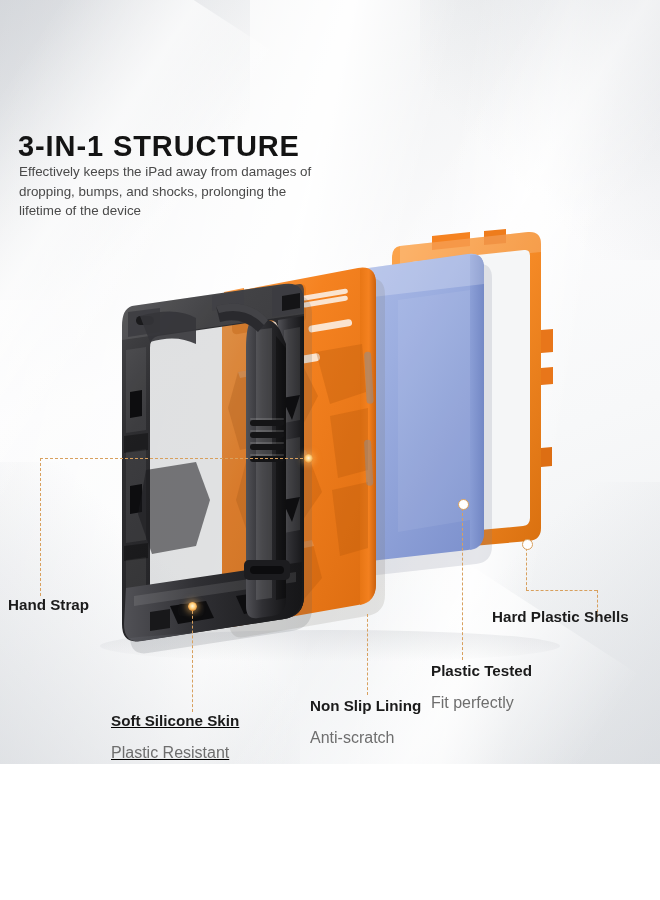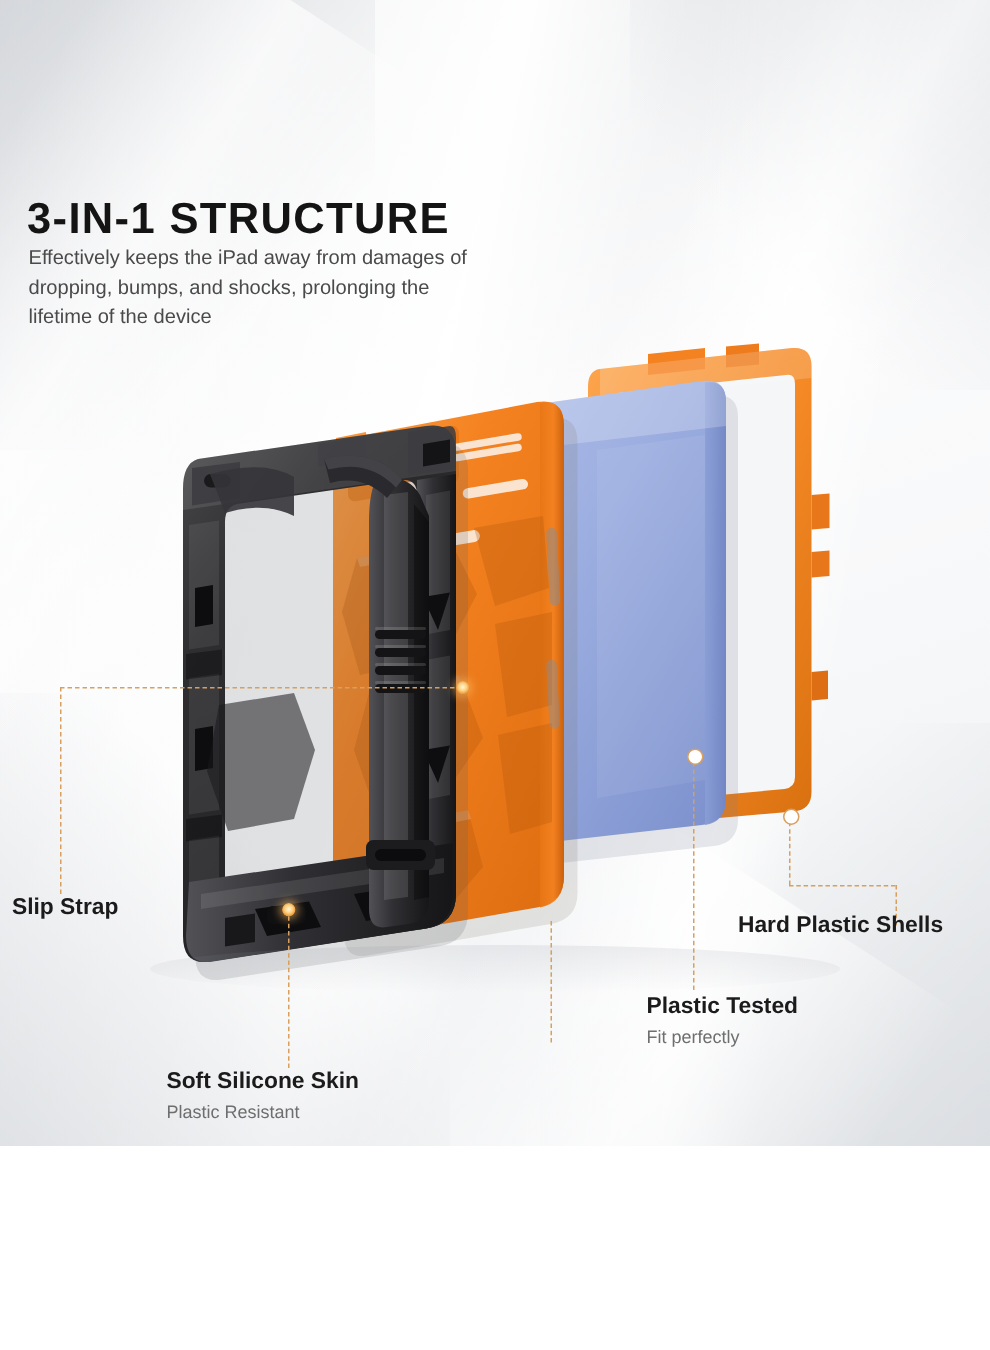--- a/index.html
+++ b/index.html
@@ -112,25 +112,25 @@
   
   .callout { position: absolute; }
   .callout .c-title {
     font-size: 15.2px;
     font-weight: bold;
     color: #1b1b1b;
     white-space: nowrap;
     line-height: 18px;
   }
   .callout .c-sub {
-    font-size: 12px;
+    font-size: 16px;
     color: #6e6e6e;
     white-space: nowrap;
     line-height: 16px;
-    margin-top: 3px;
+    margin-top: 15px;
   }
 </style>
 </head>
 <body>
 
 <div id="stage">
 
   <div class="bg-panel">
     <div class="bg-shadow-tl"></div>
     <div class="bg-shadow-tr"></div>
@@ -378,28 +378,32 @@
   </div>
 
   <div class="leader">
     <div class="ldr-v" style="left:526px; top:543px; height:47px;"></div>
     <div class="ldr-h" style="left:526px; top:590px; width:71px;"></div>
     <div class="ldr-v" style="left:597px; top:590px; height:27px;"></div>
     <div class="ring-dot" style="left:526px; top:543px;"></div>
   </div>
 
   <div class="callout" style="left:8px; top:596px;">
-    <div class="c-title">Slip Strap</div>
-  </div>
-
-  <div class="callout" style="left:111px; top:712px;">
+    <div class="c-title">Hand Strap</div>
+  </div>
+
+  <div class="callout" style="left:111px; top:712px;text-decoration:underline;">
     <div class="c-title">Soft Silicone Skin</div>
     <div class="c-sub">Plastic Resistant</div>
   </div>
 
+  <div class="callout" style="left:310px; top:697px;">
+    <div class="c-title">Non Slip Lining</div>
+    <div class="c-sub">Anti-scratch</div>
+  </div>
 
   <div class="callout" style="left:431px; top:662px;">
     <div class="c-title">Plastic Tested</div>
     <div class="c-sub">Fit perfectly</div>
   </div>
 
   <div class="callout" style="left:492px; top:608px;">
     <div class="c-title">Hard Plastic Shells</div>
   </div>
 

